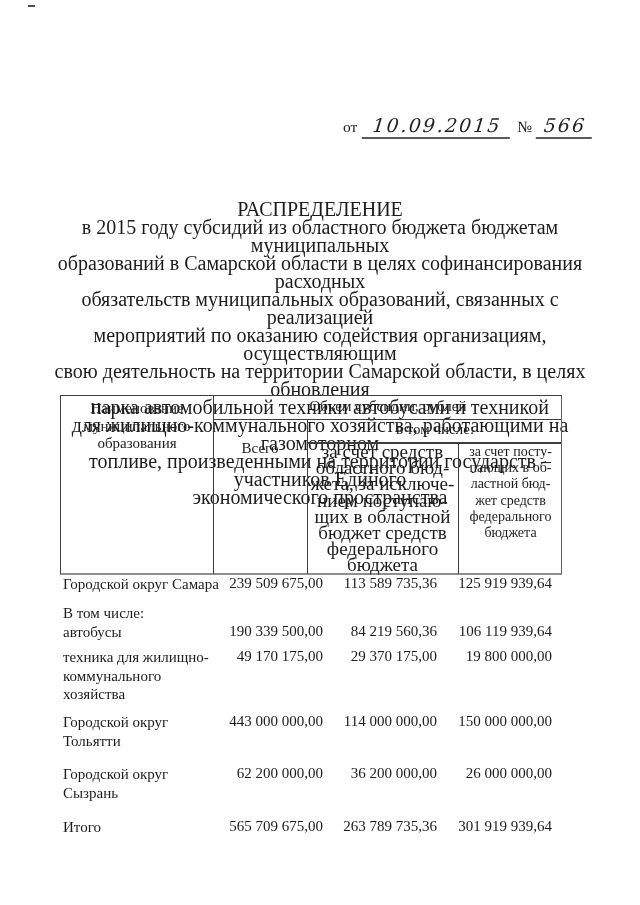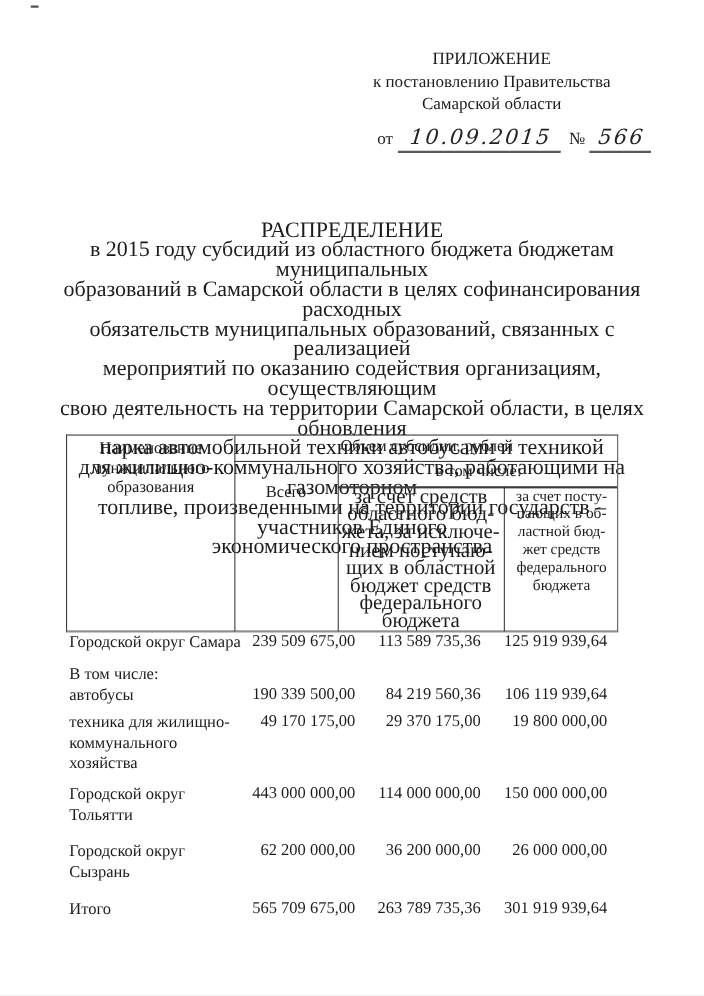--- a/index.html
+++ b/index.html
@@ -67,23 +67,20 @@
   .rnum{position:absolute;top:0;width:122px;text-align:right;}
   .rn1{left:201px;} .rn2{left:315px;} .rn3{left:430px;}
 </style>
 </head>
 <body>
 
 <div class="page">
 
   <div class="dash"></div>
 
-  <div class="appendix pre">ПРИЛОЖЕНИЕ
-к постановлению Правительства
-Самарской области</div>
 
   <div class="dateline">
     <span class="dp">от</span>
     <span class="hw hw-date">10.09.2015</span>
     <span class="ns">№</span>
     <span class="hw hw-num">566</span>
   </div>
 
   <div class="doctitle pre">РАСПРЕДЕЛЕНИЕ
 в 2015 году субсидий из областного бюджета бюджетам муниципальных

